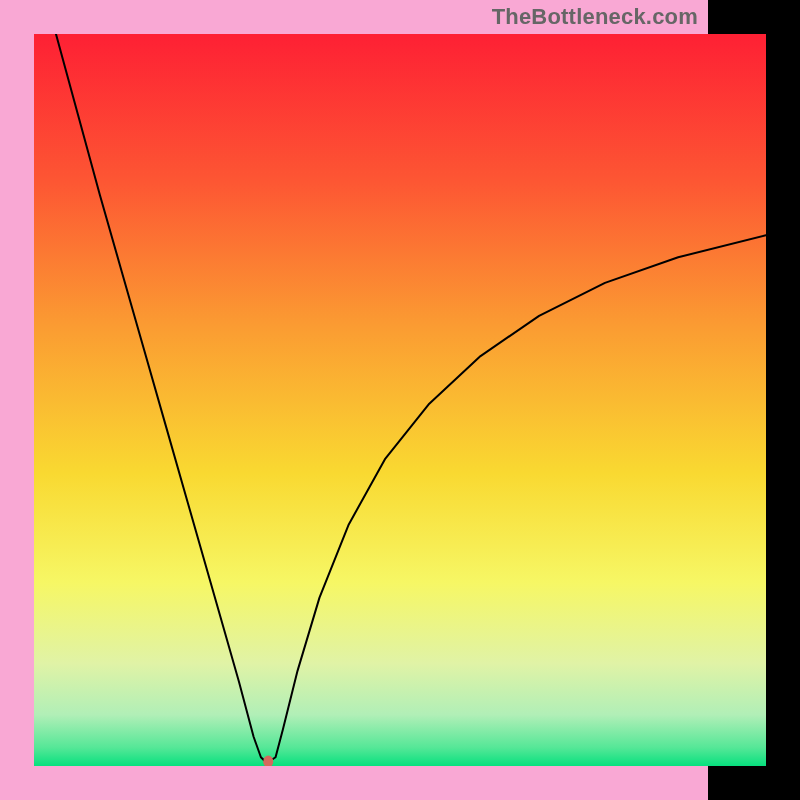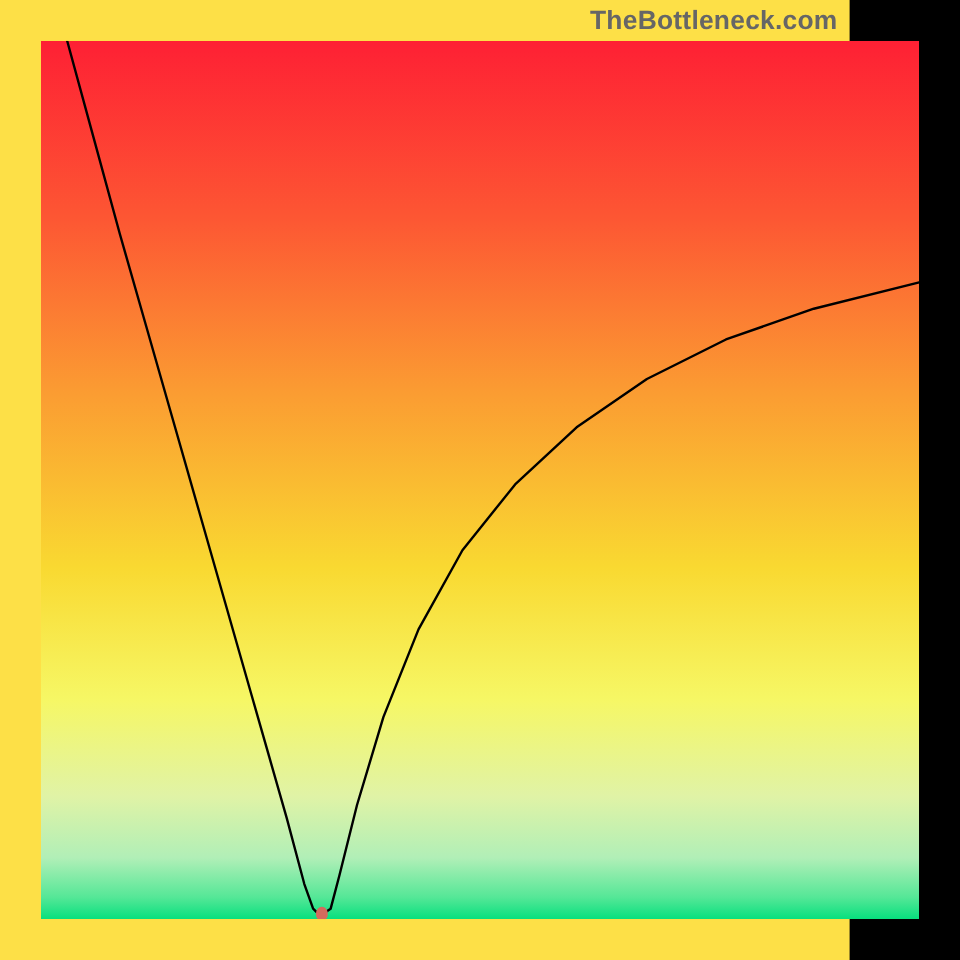--- a/index.html
+++ b/index.html
@@ -7,21 +7,21 @@
     padding: 0;
     width: 800px;
     height: 800px;
     background: #000;
     font-family: Arial, Helvetica, sans-serif;
   }
   .outer {
     position: relative;
     width: 708px;
     height: 800px;
-    background: #fde047;
+    background: #f9a8d4;
   }
   .watermark {
     position: absolute;
     top: 4px;
     right: 10px;
     color: #666;
     font-size: 22px;
     font-weight: 600;
     letter-spacing: 0.2px;
   }

